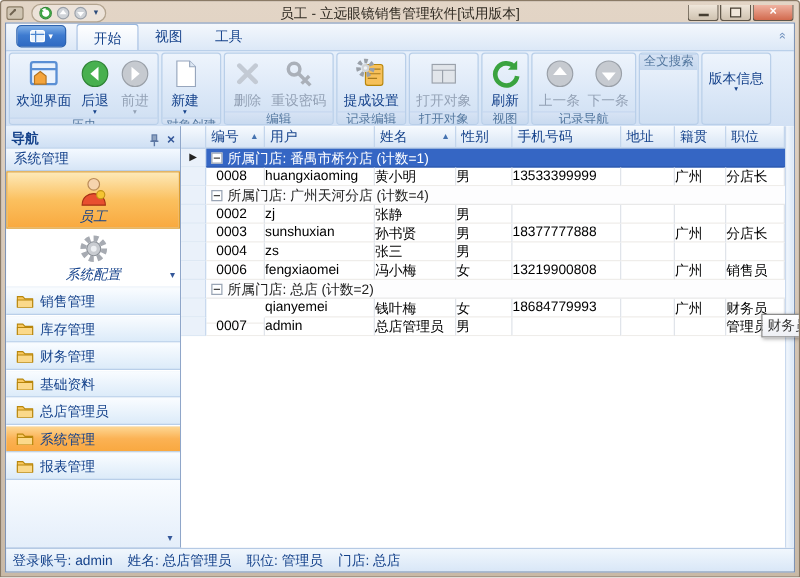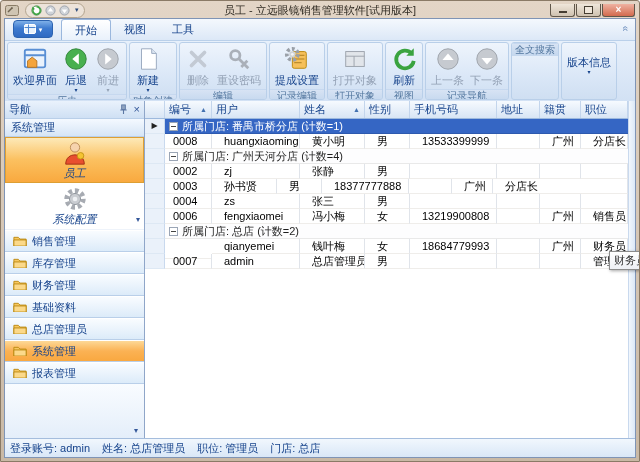--- a/index.html
+++ b/index.html
@@ -55,22 +55,22 @@
   .searchbox{display:flex;align-items:center;border:1px solid #7f9db9;background:#fff;height:17px;}
   .searchbox input{border:none;outline:none;width:72px;height:15px;font-size:10px;padding:0 3px;
     font-family:"Liberation Sans","DejaVu Sans",sans-serif;color:#333;}
   .searchbox input::placeholder{color:#9a9a9a;}
   .search-go{font-size:10px;color:#15428b;padding:0 4px;border-left:1px solid #d7e2ee;}
   
   .main{flex:1;display:flex;min-height:0;background:#fff;}
   
   .sidebar{width:140px;box-sizing:border-box;border-right:1px solid #8fa6c9;display:flex;flex-direction:column;
     background:#dce9f8;}
-  .nav-header{height:17px;display:flex;align-items:center;padding:0 4px;color:#15428b;
-    background:linear-gradient(#eaf2fc,#cfe0f4);border-bottom:1px solid #b9cfe9;}
+  .nav-header{height:17px;display:flex;align-items:flex-end;padding:0 4px;color:#15428b;
+    background:linear-gradient(#eaf2fc,#cfe0f4);border-bottom:1px solid #b9cfe9;font-weight:bold;}
   .nav-header .spacer{flex:1;}
   .nav-x{color:#35589a;font-size:11px;line-height:11px;margin-left:5px;}
   .section-bar{height:17px;line-height:17px;padding:0 6px;color:#15428b;
     background:linear-gradient(#f4f9ff,#d6e5f6);border-bottom:1px solid #b9cfe9;}
   .nav-items{background:#fff;position:relative;}
   .nav-item{height:46px;display:flex;flex-direction:column;align-items:center;justify-content:center;
     color:#15428b;border-bottom:1px solid #eef3fa;font-style:italic;}
   .nav-item .nicon{width:26px;height:26px;}
   .nav-item.selected{background:linear-gradient(#fde9b8,#fbc05f 50%,#f9a93f);border:1px solid #dd9f33;
     box-sizing:border-box;}
@@ -89,21 +89,21 @@
   .grid-header{display:flex;height:18px;box-sizing:border-box;background:linear-gradient(#f6fafe,#d8e5f5);
     border-bottom:1px solid #9db9dd;color:#15428b;}
   .gh-cell{box-sizing:border-box;display:flex;align-items:center;padding:0 4px;
     border-right:1px solid #c3d5ec;white-space:nowrap;overflow:hidden;}
   .gh-ind{background:linear-gradient(#f6fafe,#d8e5f5);}
   .sort-arrow{margin-left:auto;font-size:7px;color:#4472b0;padding-left:2px;}
   .grid-row{display:flex;height:15px;box-sizing:border-box;}
   .ind-cell{width:20px;box-sizing:border-box;background:#eaf1fa;border-right:1px solid #c9d9ee;
     border-bottom:1px solid #dde8f4;flex:none;display:flex;align-items:center;justify-content:center;}
   .row-arrow{font-size:8px;color:#222;line-height:8px;}
-  .g-cell{box-sizing:border-box;padding:0 12px;border-right:1px solid #e0e4ea;border-bottom:1px solid #efedea;
+  .g-cell{box-sizing:border-box;padding:0 0;border-right:1px solid #e0e4ea;border-bottom:1px solid #efedea;
     white-space:nowrap;overflow:hidden;display:flex;align-items:center;color:#000;}
   .group-band{flex:1;display:flex;align-items:center;gap:4px;padding:0 4px;color:#1e1e1e;
     background:#fdfdfe;border-bottom:1px solid #e9e9e9;white-space:nowrap;overflow:hidden;}
   .grid-row.sel .group-band{background:#3566c4;color:#fff;border-bottom:1px solid #2d59ae;}
   .collapse-box{width:9px;height:9px;box-sizing:border-box;border:1px solid #9aa5b5;background:#fff;
     display:flex;align-items:center;justify-content:center;flex:none;}
   .collapse-box span{display:block;width:5px;height:1px;background:#444;}
   .grid-filler{flex:1;background:#fff;}
   .vscroll{width:6px;flex:none;background:linear-gradient(90deg,#f2f7fd,#dbe8f7);border-left:1px solid #c9d9ee;}
   
@@ -464,20 +464,21 @@
                   <div class="g-cell" style="width:65px;flex:none;">张静</div>
                   <div class="g-cell" style="width:45px;flex:none;">男</div>
                   <div class="g-cell" style="width:87px;flex:none;"></div>
                   <div class="g-cell" style="width:43px;flex:none;"></div>
                   <div class="g-cell" style="width:41px;flex:none;"></div>
                   <div class="g-cell" style="flex:1;"></div>
                 </div>
                 <div class="grid-row">
                   <div class="ind-cell"></div>
                   <div class="g-cell" style="width:47px;flex:none;padding-left:8px;">0003</div>
+                  <div class="g-cell" style="width:88px;flex:none;">sunshuxian</div>
                   <div class="g-cell" style="width:65px;flex:none;">孙书贤</div>
                   <div class="g-cell" style="width:45px;flex:none;">男</div>
                   <div class="g-cell" style="width:87px;flex:none;">18377777888</div>
                   <div class="g-cell" style="width:43px;flex:none;"></div>
                   <div class="g-cell" style="width:41px;flex:none;">广州</div>
                   <div class="g-cell" style="flex:1;">分店长</div>
                 </div>
                 <div class="grid-row">
                   <div class="ind-cell"></div>
                   <div class="g-cell" style="width:47px;flex:none;padding-left:8px;">0004</div>

